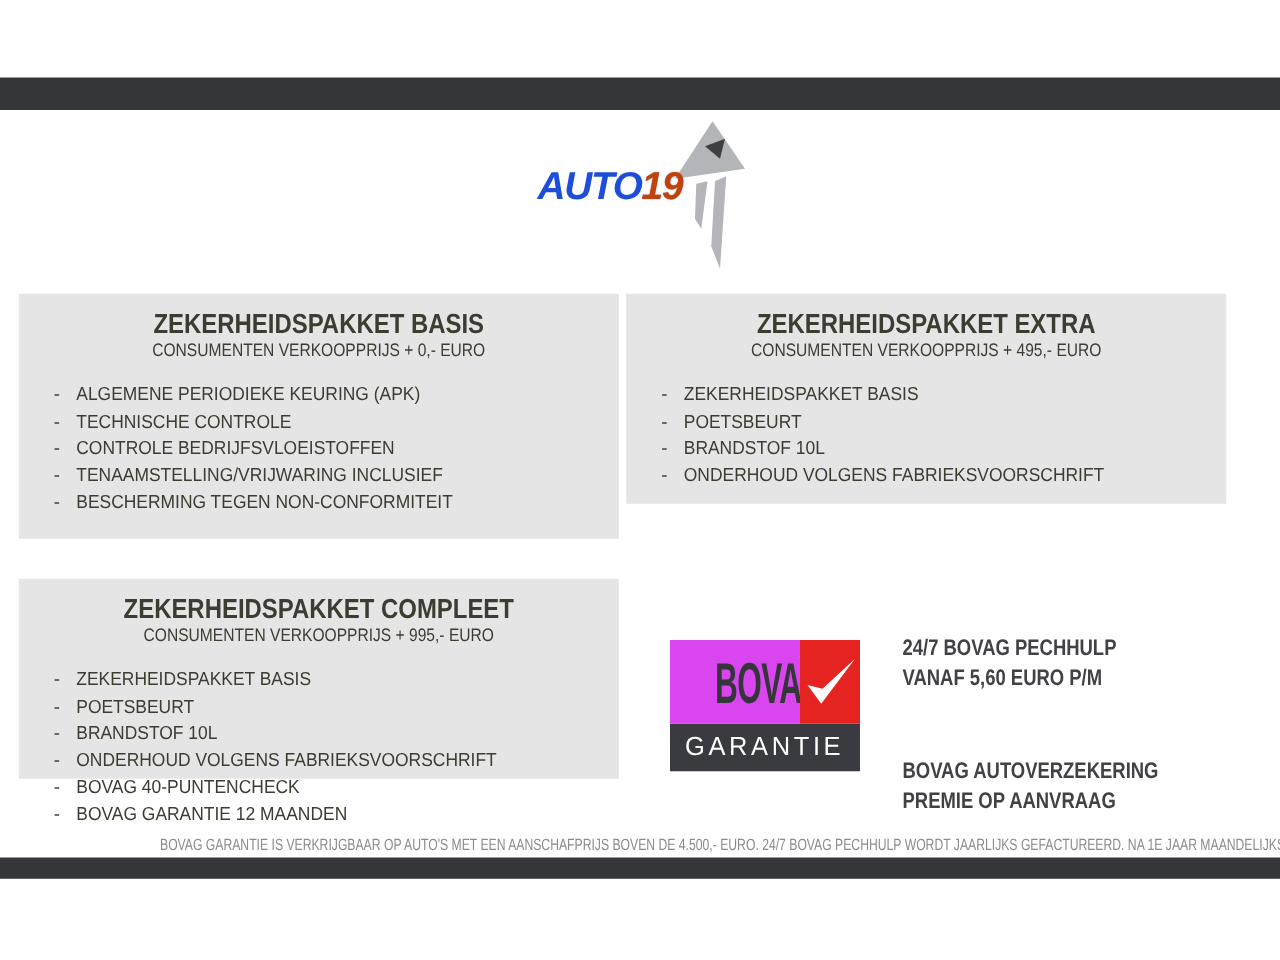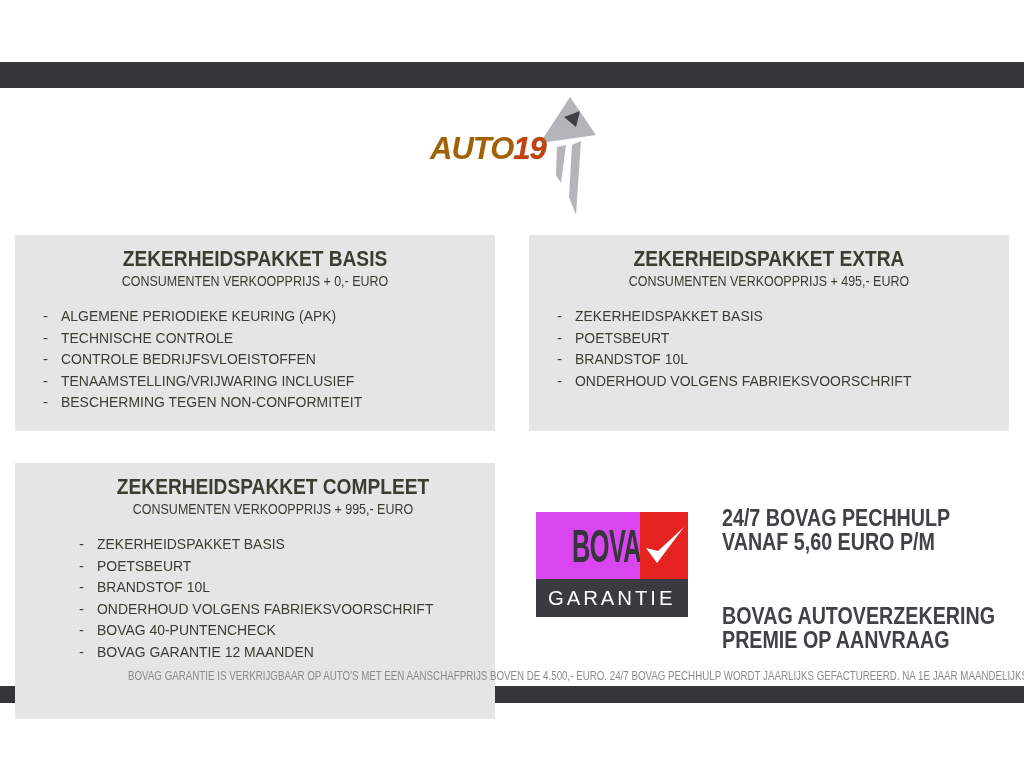--- a/index.html
+++ b/index.html
@@ -8,28 +8,28 @@
 
   .bar { position:absolute; left:0; width:1024px; background:#35363a; }
   .bar-top { top:62px; height:26px; }
   .bar-bottom { top:686px; height:17px; }
 
   
   .logo { position:absolute; left:420px; top:95px; width:210px; height:130px; }
   .logo-arrow { position:absolute; left:110px; top:0; width:80px; height:128px; }
   .logo-text { position:absolute; left:10px; top:36px; white-space:nowrap;
                font-style:italic; font-weight:bold; font-size:31px; letter-spacing:-1px; }
-  .logo-main { color:#a16207; }
+  .logo-main { color:#1d4ed8; }
   .logo-accent { color:#c2410c; text-shadow:0 0 1px #7a7a7a; }
 
   
   .pkg { position:absolute; width:480px; background:#e5e5e5; color:#3d3c31; }
   .pkg-basis    { left:15px;  top:235px; height:196px; }
-  .pkg-extra    { left:529px; top:235px; height:196px; }
-  .pkg-compleet { left:15px;  top:463px; height:256px;padding-left:36px; }
+  .pkg-extra    { left:501px; top:235px; height:168px; }
+  .pkg-compleet { left:15px;  top:463px; height:160px; }
   .pkg-title { margin-top:11px; text-align:center; font-weight:bold; font-size:22px;
                transform:scaleX(0.87); transform-origin:center; white-space:nowrap; }
   .pkg-sub   { margin-top:1px; text-align:center; font-size:14.5px;
                transform:scaleX(0.86); transform-origin:center; white-space:nowrap; }
   .pkg-list  { margin-top:16px; }
   .pkg-item  { display:flex; font-size:15px; line-height:21.5px; white-space:nowrap; }
   .pkg-item .dash { margin-left:15px; width:31px; text-align:center; flex:0 0 auto; }
   .pkg-item .item-text { transform:scaleX(0.93); transform-origin:left center; }
 
   
@@ -41,21 +41,21 @@
                  transform:scaleX(0.55); transform-origin:center; }
   .bovag-red { width:48px; height:67px; background:#e52321; display:flex;
                align-items:center; justify-content:center; }
   .bovag-bottom { height:38px; background:#3a3b40; display:flex;
                   align-items:center; justify-content:center; }
   .bovag-sub { color:#ffffff; font-size:21px; letter-spacing:3px; transform:scaleX(0.97);
                transform-origin:center; }
 
   
   .bovag-text { position:absolute; left:722px; width:300px; color:#414146;
-                font-weight:bold; font-size:24px; line-height:24px; }
+                font-weight:bold; font-size:18px; line-height:24px; }
   .bovag-text div { transform:scaleX(0.82); transform-origin:left center; white-space:nowrap; }
   .bovag-text-1 { top:506px; }
   .bovag-text-2 { top:576px;margin-top:28px; }
 
   
   .disclaimer { position:absolute; top:668px; left:0; width:1024px; text-align:center;
                 color:#8b8b8b; font-size:13px; white-space:nowrap;
                 transform:scaleX(0.75); transform-origin:center; }
 </style>
 </head>

